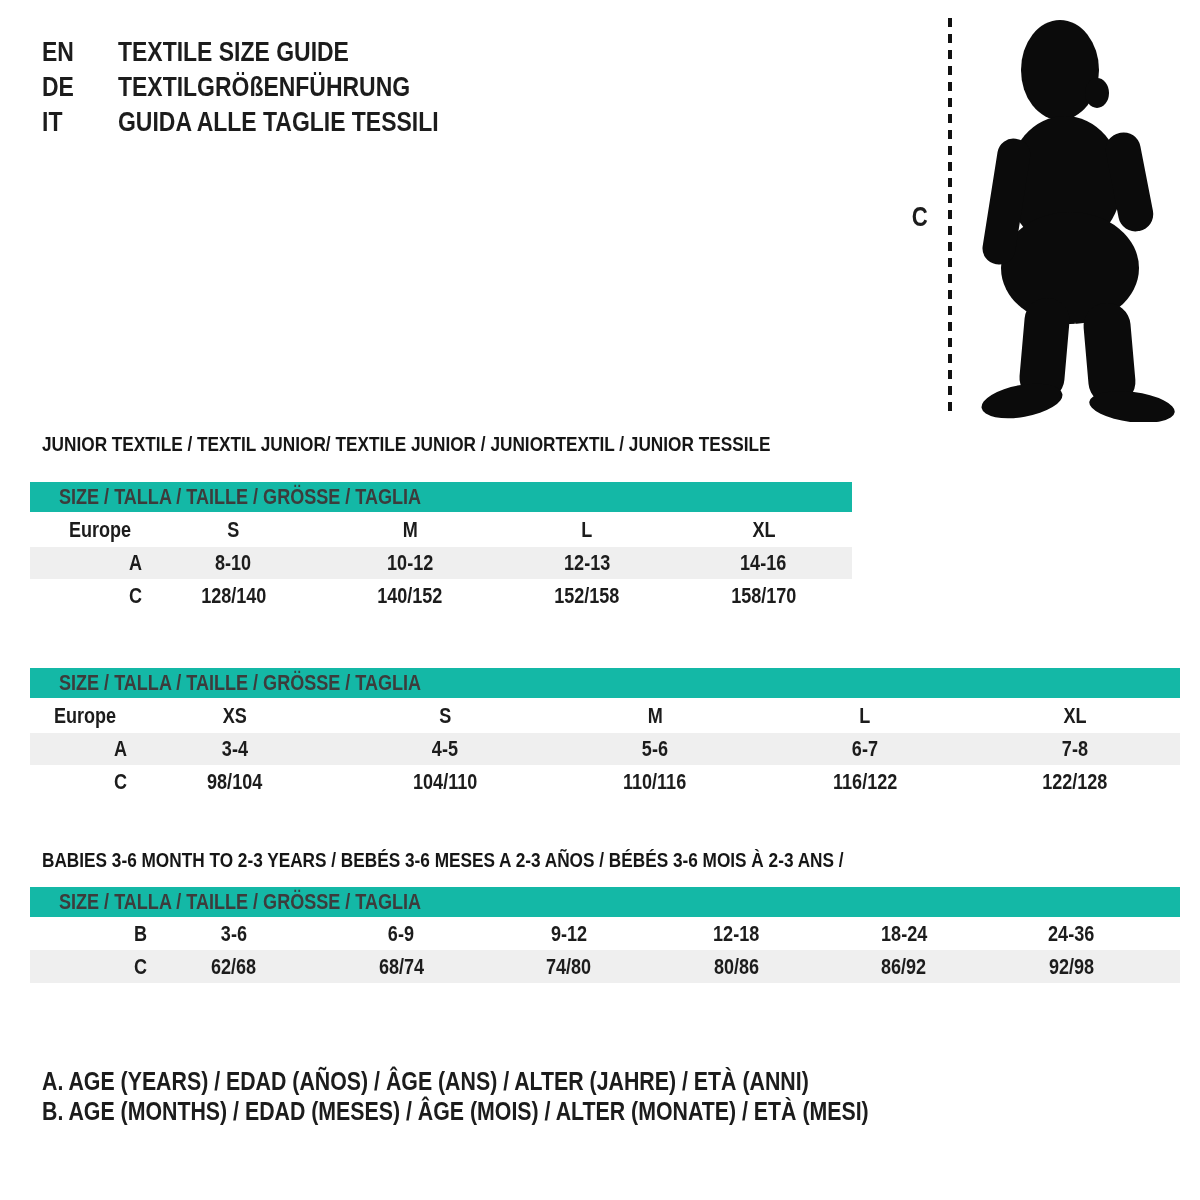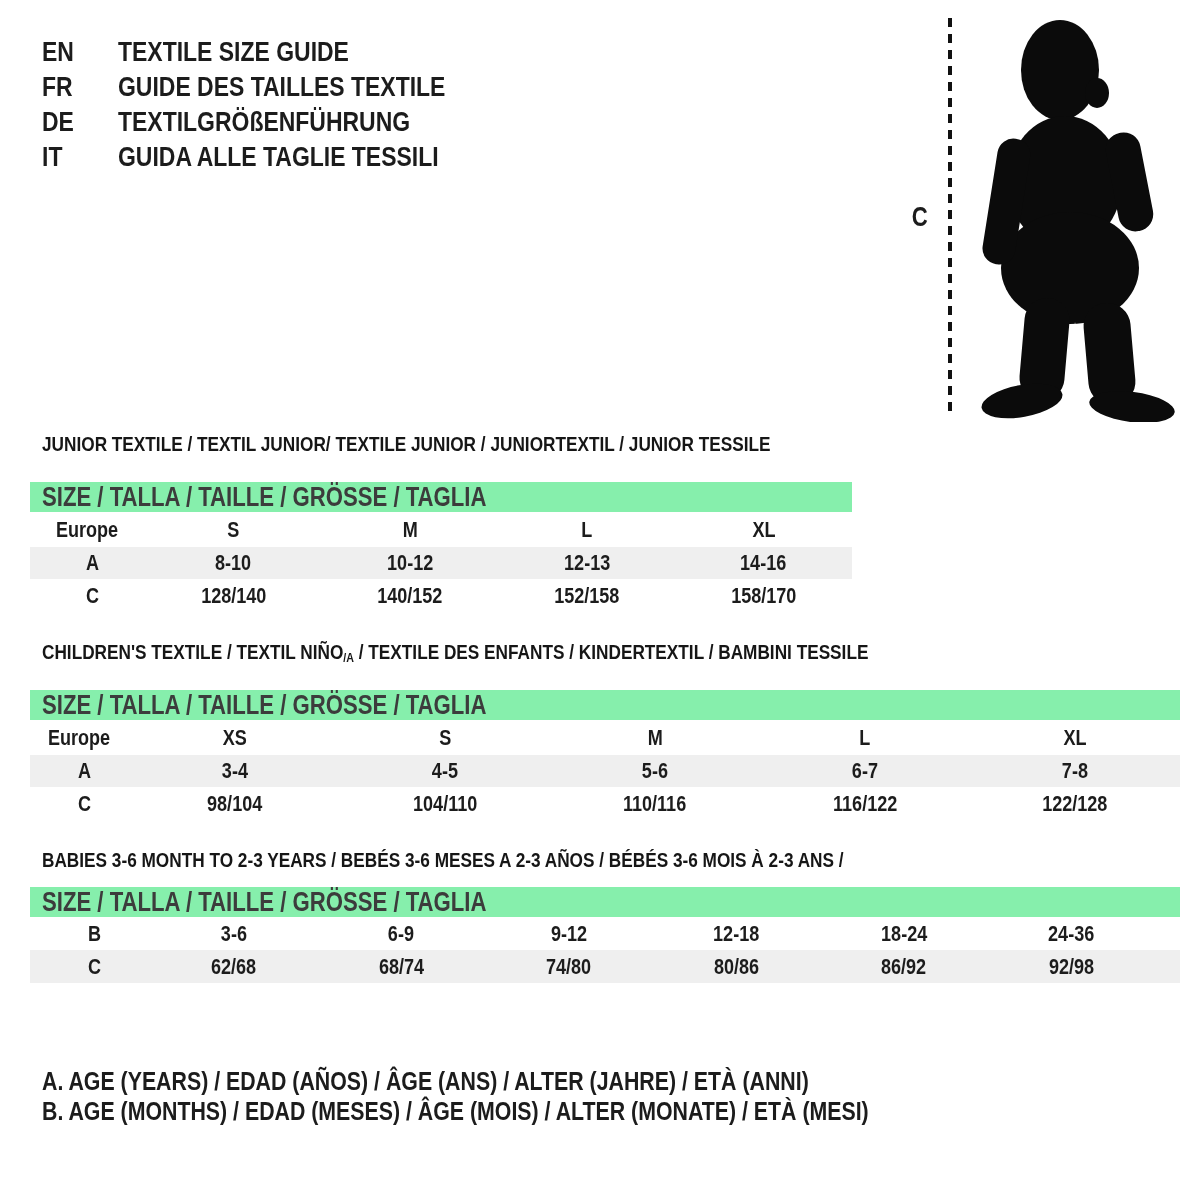--- a/index.html
+++ b/index.html
@@ -38,35 +38,35 @@
   .sec-junior   { top:433px; width:822px; }
   .sec-children { top:641px; width:1150px; }
   .sec-babies   { top:849px; width:1150px; }
 
   .tbl-title { font-size:21px; line-height:22px; height:22px; padding-left:12px; color:#161616; }
   .tbl-title.line2 { margin-top:9px; }
   .sub-a { font-size:13px; vertical-align:-3px; }
 
   .size-bar {
     height:30px; line-height:30px;
-    background:#86efac; color:#3c3c3c;
-    font-size:27px; padding-left:12px;
+    background:#14b8a6; color:#3c3c3c;
+    font-size:22px; padding-left:29px;
   }
   .mt-junior   .size-bar { margin-top:27px; }
   .mt-children .size-bar { margin-top:27px; }
   .mt-babies   .size-bar { margin-top:16px; }
 
   .trow { display:flex; align-items:center; font-size:22px; }
   .trow.h35 { height:35px; }
   .trow.h32 { height:32px; }
   .trow.h33 { height:33px; }
   .trow.stripe { background:#efefef; }
 
   .cell { display:flex; align-items:center; min-width:0; }
-  .lbl  { justify-content:center; padding-left:12px; }
+  .lbl  { justify-content:flex-end; padding-left:12px; }
   .val  { flex:1; justify-content:center; }
   .sec-junior   .lbl { width:115px; }
   .sec-children .lbl { width:100px; }
   .sec-babies   .lbl { width:120px; }
   .sec-babies   .trow { padding-right:25px; }
 
   
   .legend { position:absolute; left:30px; top:1066px; }
   .legend-line { height:30px; line-height:30px; font-size:26px; padding-left:12px; }
 </style>
@@ -75,28 +75,20 @@
 
 <div id="page">
 
   <div class="lang-list">
     <div class="lang-row">
       <div class="lang-code cell">
           <span class="cx cx-l">EN</span>
         </div>
       <div class="cell">
           <span class="cx cx-l">TEXTILE SIZE GUIDE</span>
-        </div>
-    </div>
-    <div class="lang-row">
-      <div class="lang-code cell">
-          <span class="cx cx-l">FR</span>
-        </div>
-      <div class="cell">
-          <span class="cx cx-l">GUIDE DES TAILLES TEXTILE</span>
         </div>
     </div>
     <div class="lang-row">
       <div class="lang-code cell">
           <span class="cx cx-l">DE</span>
         </div>
       <div class="cell">
           <span class="cx cx-l">TEXTILGRÖßENFÜHRUNG</span>
         </div>
     </div>
@@ -180,23 +172,20 @@
       <div class="cell val">
           <span class="cx">152/158</span>
         </div>
       <div class="cell val">
           <span class="cx">158/170</span>
         </div>
     </div>
   </div>
 
   <div class="size-section sec-children mt-children">
-    <div class="tbl-title">
-      <span class="cx cx-l"><span>CHILDREN'S TEXTILE / TEXTIL NIÑO</span><span class="sub-a">/A</span><span> / TEXTILE DES ENFANTS / KINDERTEXTIL / BAMBINI TESSILE</span></span>
-    </div>
     <div class="size-bar"><span class="cx cx-l">SIZE / TALLA / TAILLE / GRÖSSE / TAGLIA</span></div>
     <div class="trow h35">
       <div class="cell lbl">
           <span class="cx cx-l">Europe</span>
         </div>
       <div class="cell val">
           <span class="cx">XS</span>
         </div>
       <div class="cell val">
           <span class="cx">S</span>

